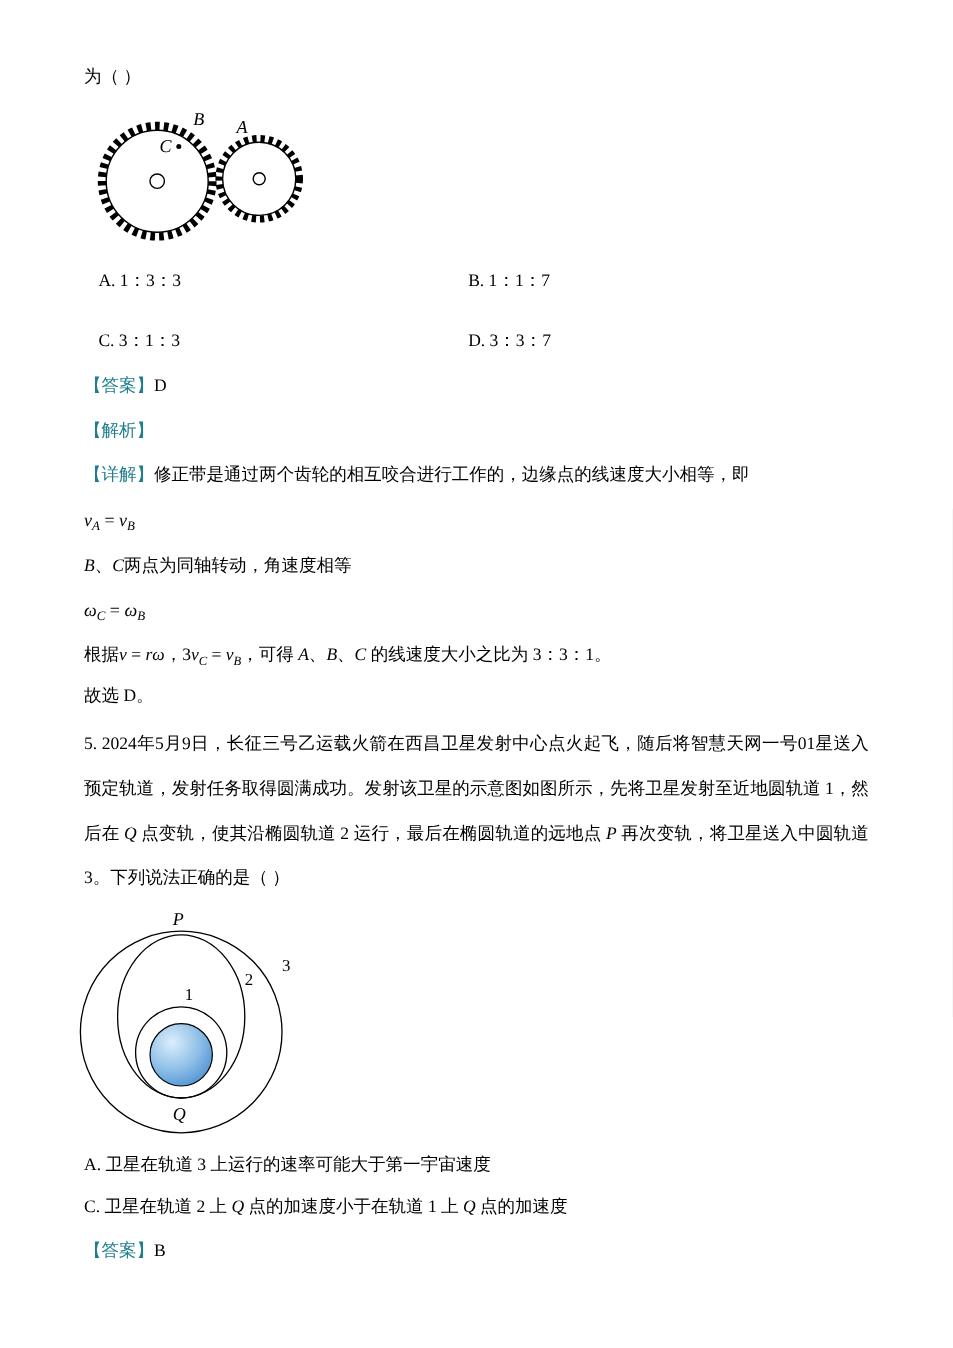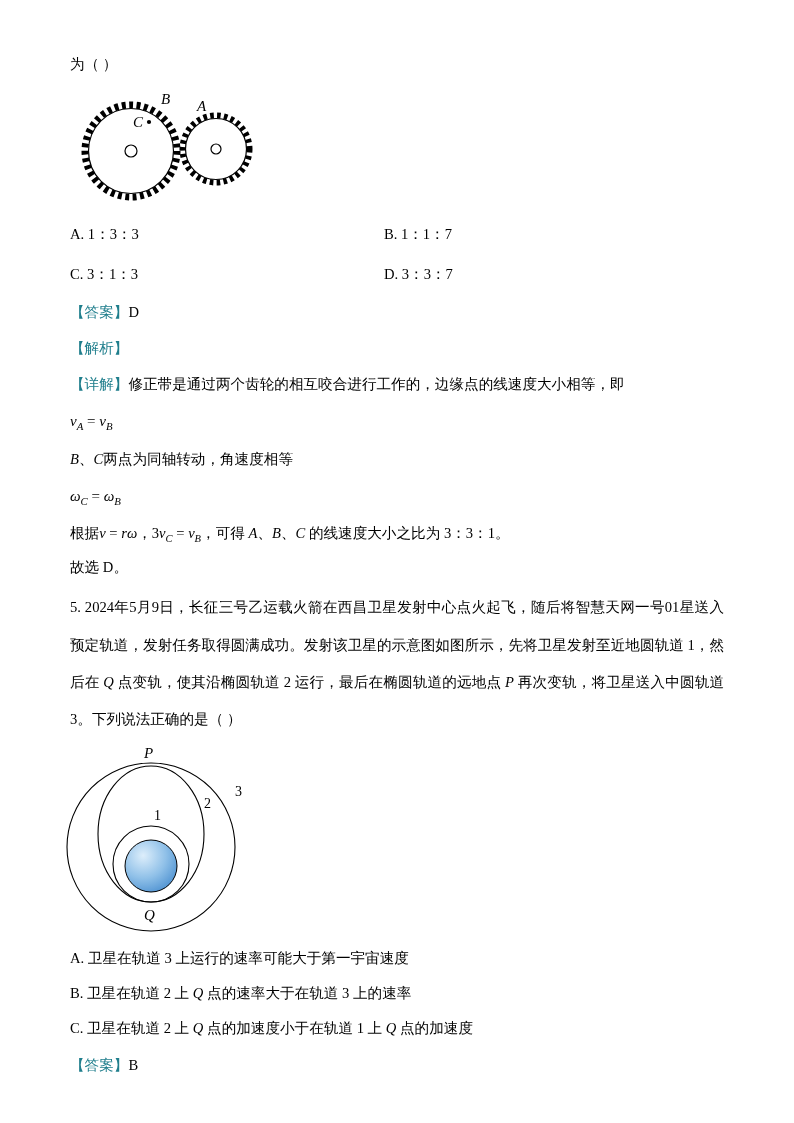--- a/index.html
+++ b/index.html
@@ -5,28 +5,28 @@
   :root { --accent: #1f7e8c; }
   * { box-sizing: border-box; }
   html,body { margin:0; padding:0; background:#e8e8e8; }
   .page {
     width: 794px; height: 1123px; margin: 0 auto; background: #ffffff;
     font-family: "Liberation Serif", "DejaVu Serif", serif;
     font-size: 14.6px; color: #000;
     padding: 52px 70px 0 70px; overflow: hidden; position: relative;
   }
   .line { margin: 0 0 10px 0; line-height: 1.65; }
-  .marker { color: var(--accent); }
+  .marker { color: var(--accent); font-family: Liberation Mono, monospace; }
   sub { font-size: 0.72em; font-style: italic; line-height: 0; }
   i { font-style: italic; }
   .formula { text-align: left; margin: 14px 0 14px 0; font-size: 15px; line-height: 1.5; }
   .gear-figure { display: block; margin: 2px 0 10px -10px; }
   .options-grid {
     display: grid; grid-template-columns: 48% 52%;
-    row-gap: 18px; margin: 6px 0 14px 0; line-height: 1.5;
+    row-gap: 28px; margin: 6px 0 14px 12px; line-height: 1.5;
   }
   .stem { text-align: justify; line-height: 2.55; margin: 10px 0 2px 0; }
   .orbit-figure { display: block; margin: 2px 0 8px -16px; }
   .opt-line { margin: 10px 0 13px 0; line-height: 1.5; }
   .answer-line { margin: 4px 0 12px 0; line-height: 1.65; }
   svg text { font-family: "Liberation Serif", "DejaVu Serif", serif; }
 </style>
 </head>
 <body>
 
@@ -102,20 +102,19 @@
     <circle cx="97" cy="126" r="26" fill="url(#earthGrad)" stroke="#000" stroke-width="1"></circle>
 
     <text x="90" y="18" font-size="15" font-style="italic">P</text>
     <text x="100" y="80" font-size="14">1</text>
     <text x="150" y="68" font-size="14">2</text>
     <text x="181" y="56" font-size="14">3</text>
     <text x="90" y="180" font-size="15" font-style="italic">Q</text>
   </svg>
 
   <p class="opt-line">A. 卫星在轨道 3 上运行的速率可能大于第一宇宙速度</p>
-  <p class="opt-line">B. 卫星在轨道 2 上 <i>Q</i> 点的速率大于在轨道 3 上的速率</p>
   <p class="opt-line">C. 卫星在轨道 2 上 <i>Q</i> 点的加速度小于在轨道 1 上 <i>Q</i> 点的加速度</p>
 
   <p class="answer-line">
     <span class="marker">【答案】</span><span>B</span>
   </p>
 
 </div>
 
 </body></html>

